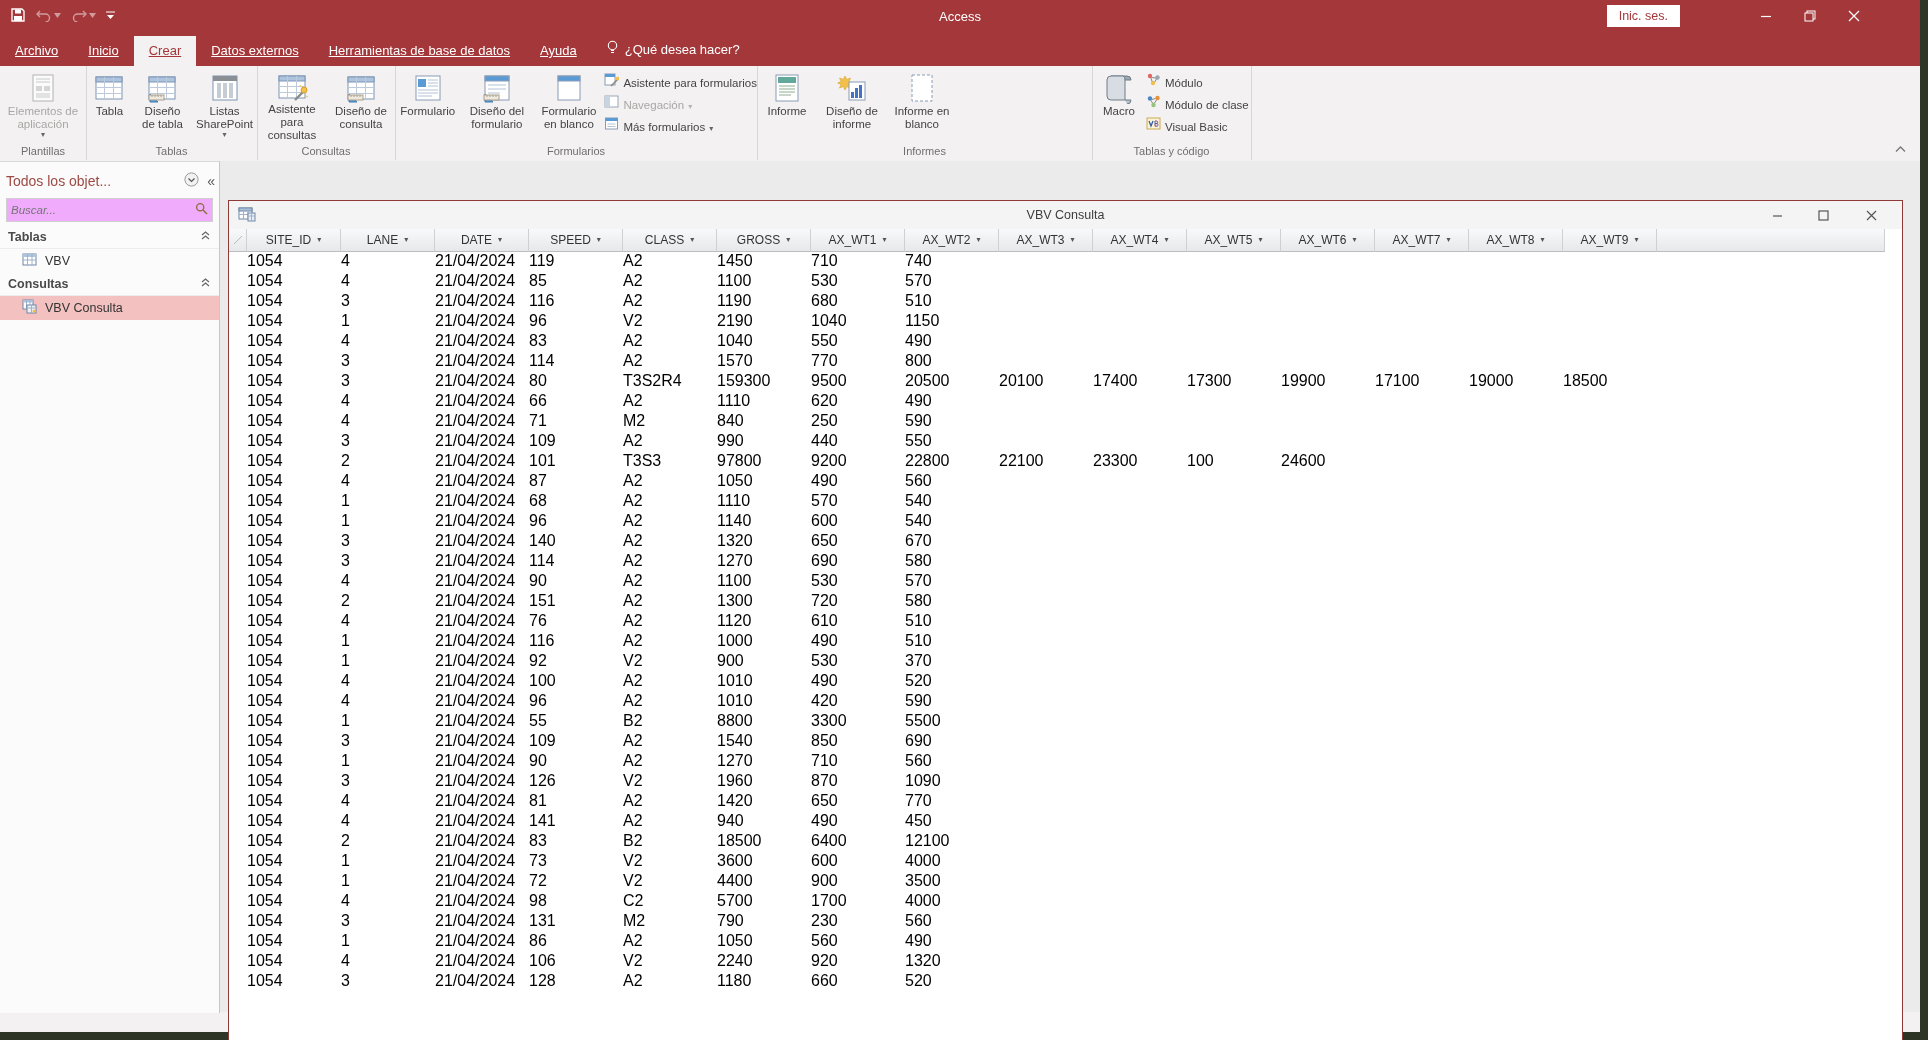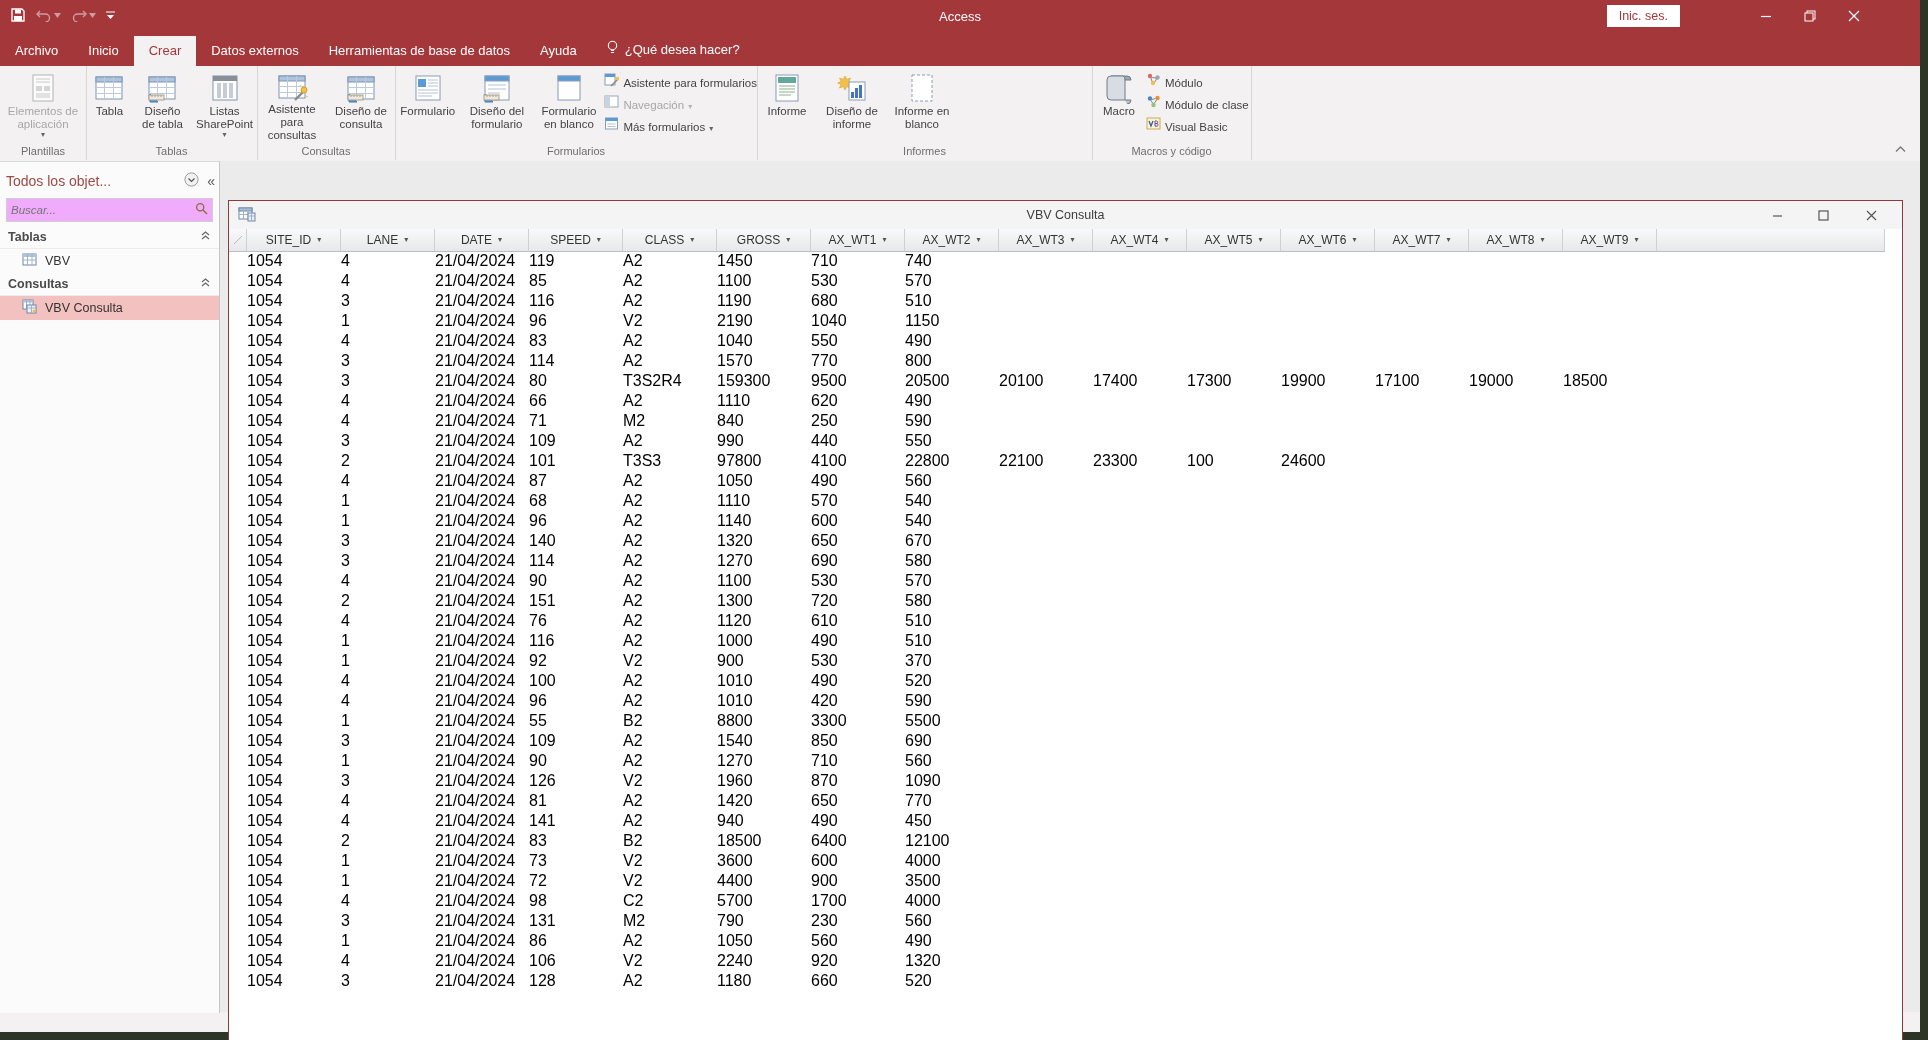--- a/index.html
+++ b/index.html
@@ -9,21 +9,21 @@
   #titlebar{position:absolute;left:0;top:0;width:100%;height:36px;background:#a4373a;color:#fff;}
   #qat{position:absolute;left:10px;top:7px;display:flex;align-items:center;gap:10px;}
   .qbtn{display:flex;align-items:center;gap:2px;}
   .dim{opacity:.5;}
   #apptitle{position:absolute;left:0;right:0;top:9px;text-align:center;font-size:13px;color:#fff;}
   #signin{position:absolute;right:240px;top:5px;background:#fff;color:#a4373a;font-size:12.5px;
     padding:4px 12px;}
   .winbtn{position:absolute;top:0;width:44px;height:32px;display:flex;align-items:center;justify-content:center;}
   
   #tabrow{position:absolute;left:0;top:36px;width:100%;height:30px;background:#a4373a;display:flex;align-items:flex-end;}
-  .tab{color:#fff;font-size:13px;padding:7px 15px 8px 15px;}
+  .tab{color:#fff;font-size:13px;padding:7px 15px 8px 15px;text-decoration:underline;}
   .tab.active{background:#f3f1f1;color:#a4373a;}
   #tellme{display:flex;align-items:center;gap:6px;color:#fff;font-size:13px;padding:7px 10px 8px 14px;}
   
   #ribbon{position:absolute;left:0;top:66px;width:100%;height:95px;background:#f3f1f1;border-bottom:1px solid #c9c5c5;}
   .rgroup{position:absolute;top:0;height:94px;border-right:1px solid #dad6d6;}
   .rg-label{position:absolute;left:0;right:0;bottom:3px;text-align:center;font-size:11px;color:#716e6e;}
   .rg-items{position:absolute;left:0;top:2px;right:0;bottom:18px;display:flex;align-items:stretch;}
   .rbig{display:flex;flex-direction:column;align-items:center;justify-content:flex-start;
     padding:3px 4px 0 4px;text-align:center;font-size:11.5px;color:#444;line-height:1.15;}
   .rbig .ic{height:34px;display:flex;align-items:center;}
@@ -407,21 +407,21 @@
               <div class="rsmall">
                 <span class="ic"><svg width="15" height="15" viewBox="0 0 15 15">
                     <rect x="1" y="2" width="13" height="11" fill="#fdf3d7" stroke="#c9ab55"></rect>
                     <path d="M3 5l2 5 2-5" fill="none" stroke="#2e5f9e" stroke-width="1.3"></path>
                     <path d="M9 5h2a1.5 1.5 0 0 1 0 2.6H9zM9 7.6h2.3a1.5 1.5 0 0 1 0 2.6H9z" fill="none" stroke="#6e4f9e"></path>
                   </svg></span>
                 <span>Visual Basic</span>
               </div>
             </div>
           </div>
-          <div class="rg-label">Macros y código</div>
+          <div class="rg-label">Tablas y código</div>
         </div>
       </div>
     <div id="ribbon-collapse">
       <svg width="11" height="8" viewBox="0 0 11 8">
           <path d="M1 6.5 5.5 2 10 6.5" fill="none" stroke="#777" stroke-width="1.3"></path>
         </svg>
     </div>
   </div>
 
   <div id="main">
@@ -748,21 +748,21 @@
             <div class="cell num stripe"></div>
             <div class="cell num stripe"></div>
             <div class="cell fill stripe"></div>
             <div class="rowsel"></div>
             <div class="cell">1054</div>
             <div class="cell num">2</div>
             <div class="cell num">21/04/2024</div>
             <div class="cell num">101</div>
             <div class="cell">T3S3</div>
             <div class="cell num">97800</div>
-            <div class="cell num">4100</div>
+            <div class="cell num">9200</div>
             <div class="cell num">22800</div>
             <div class="cell num">22100</div>
             <div class="cell num">23300</div>
             <div class="cell num">100</div>
             <div class="cell num">24600</div>
             <div class="cell num"></div>
             <div class="cell num"></div>
             <div class="cell num"></div>
             <div class="cell fill"></div>
             <div class="rowsel"></div>

